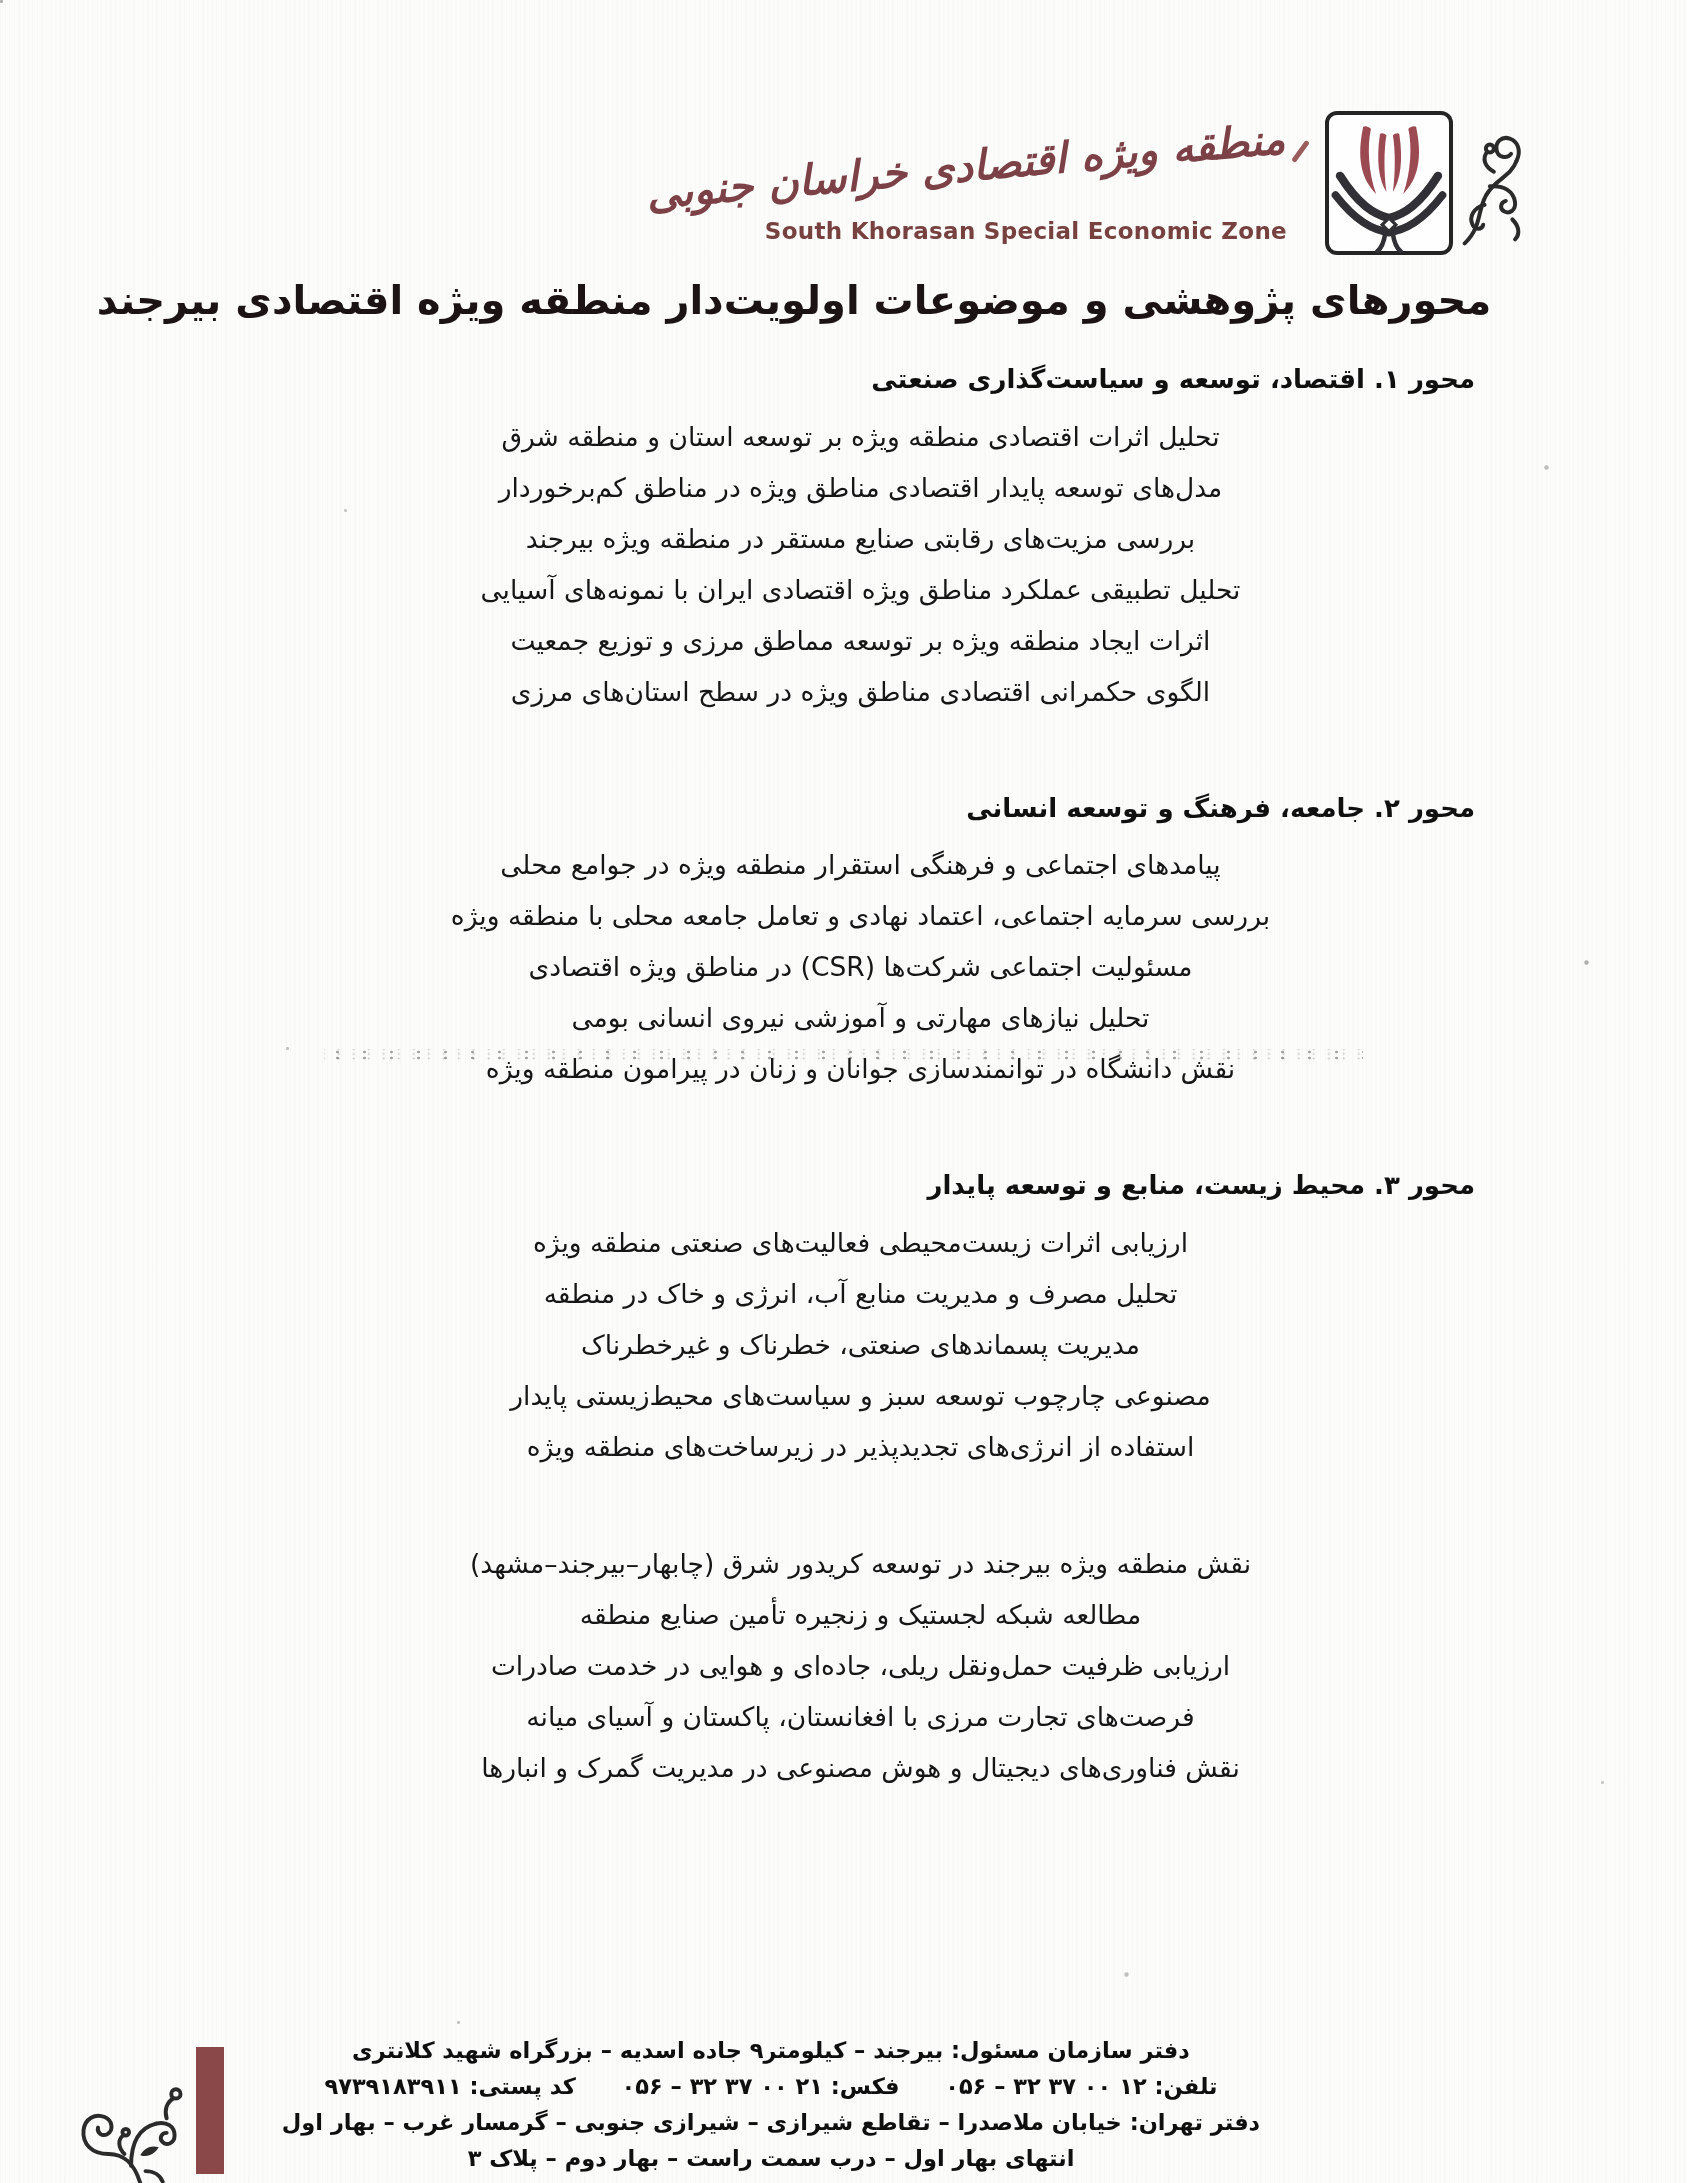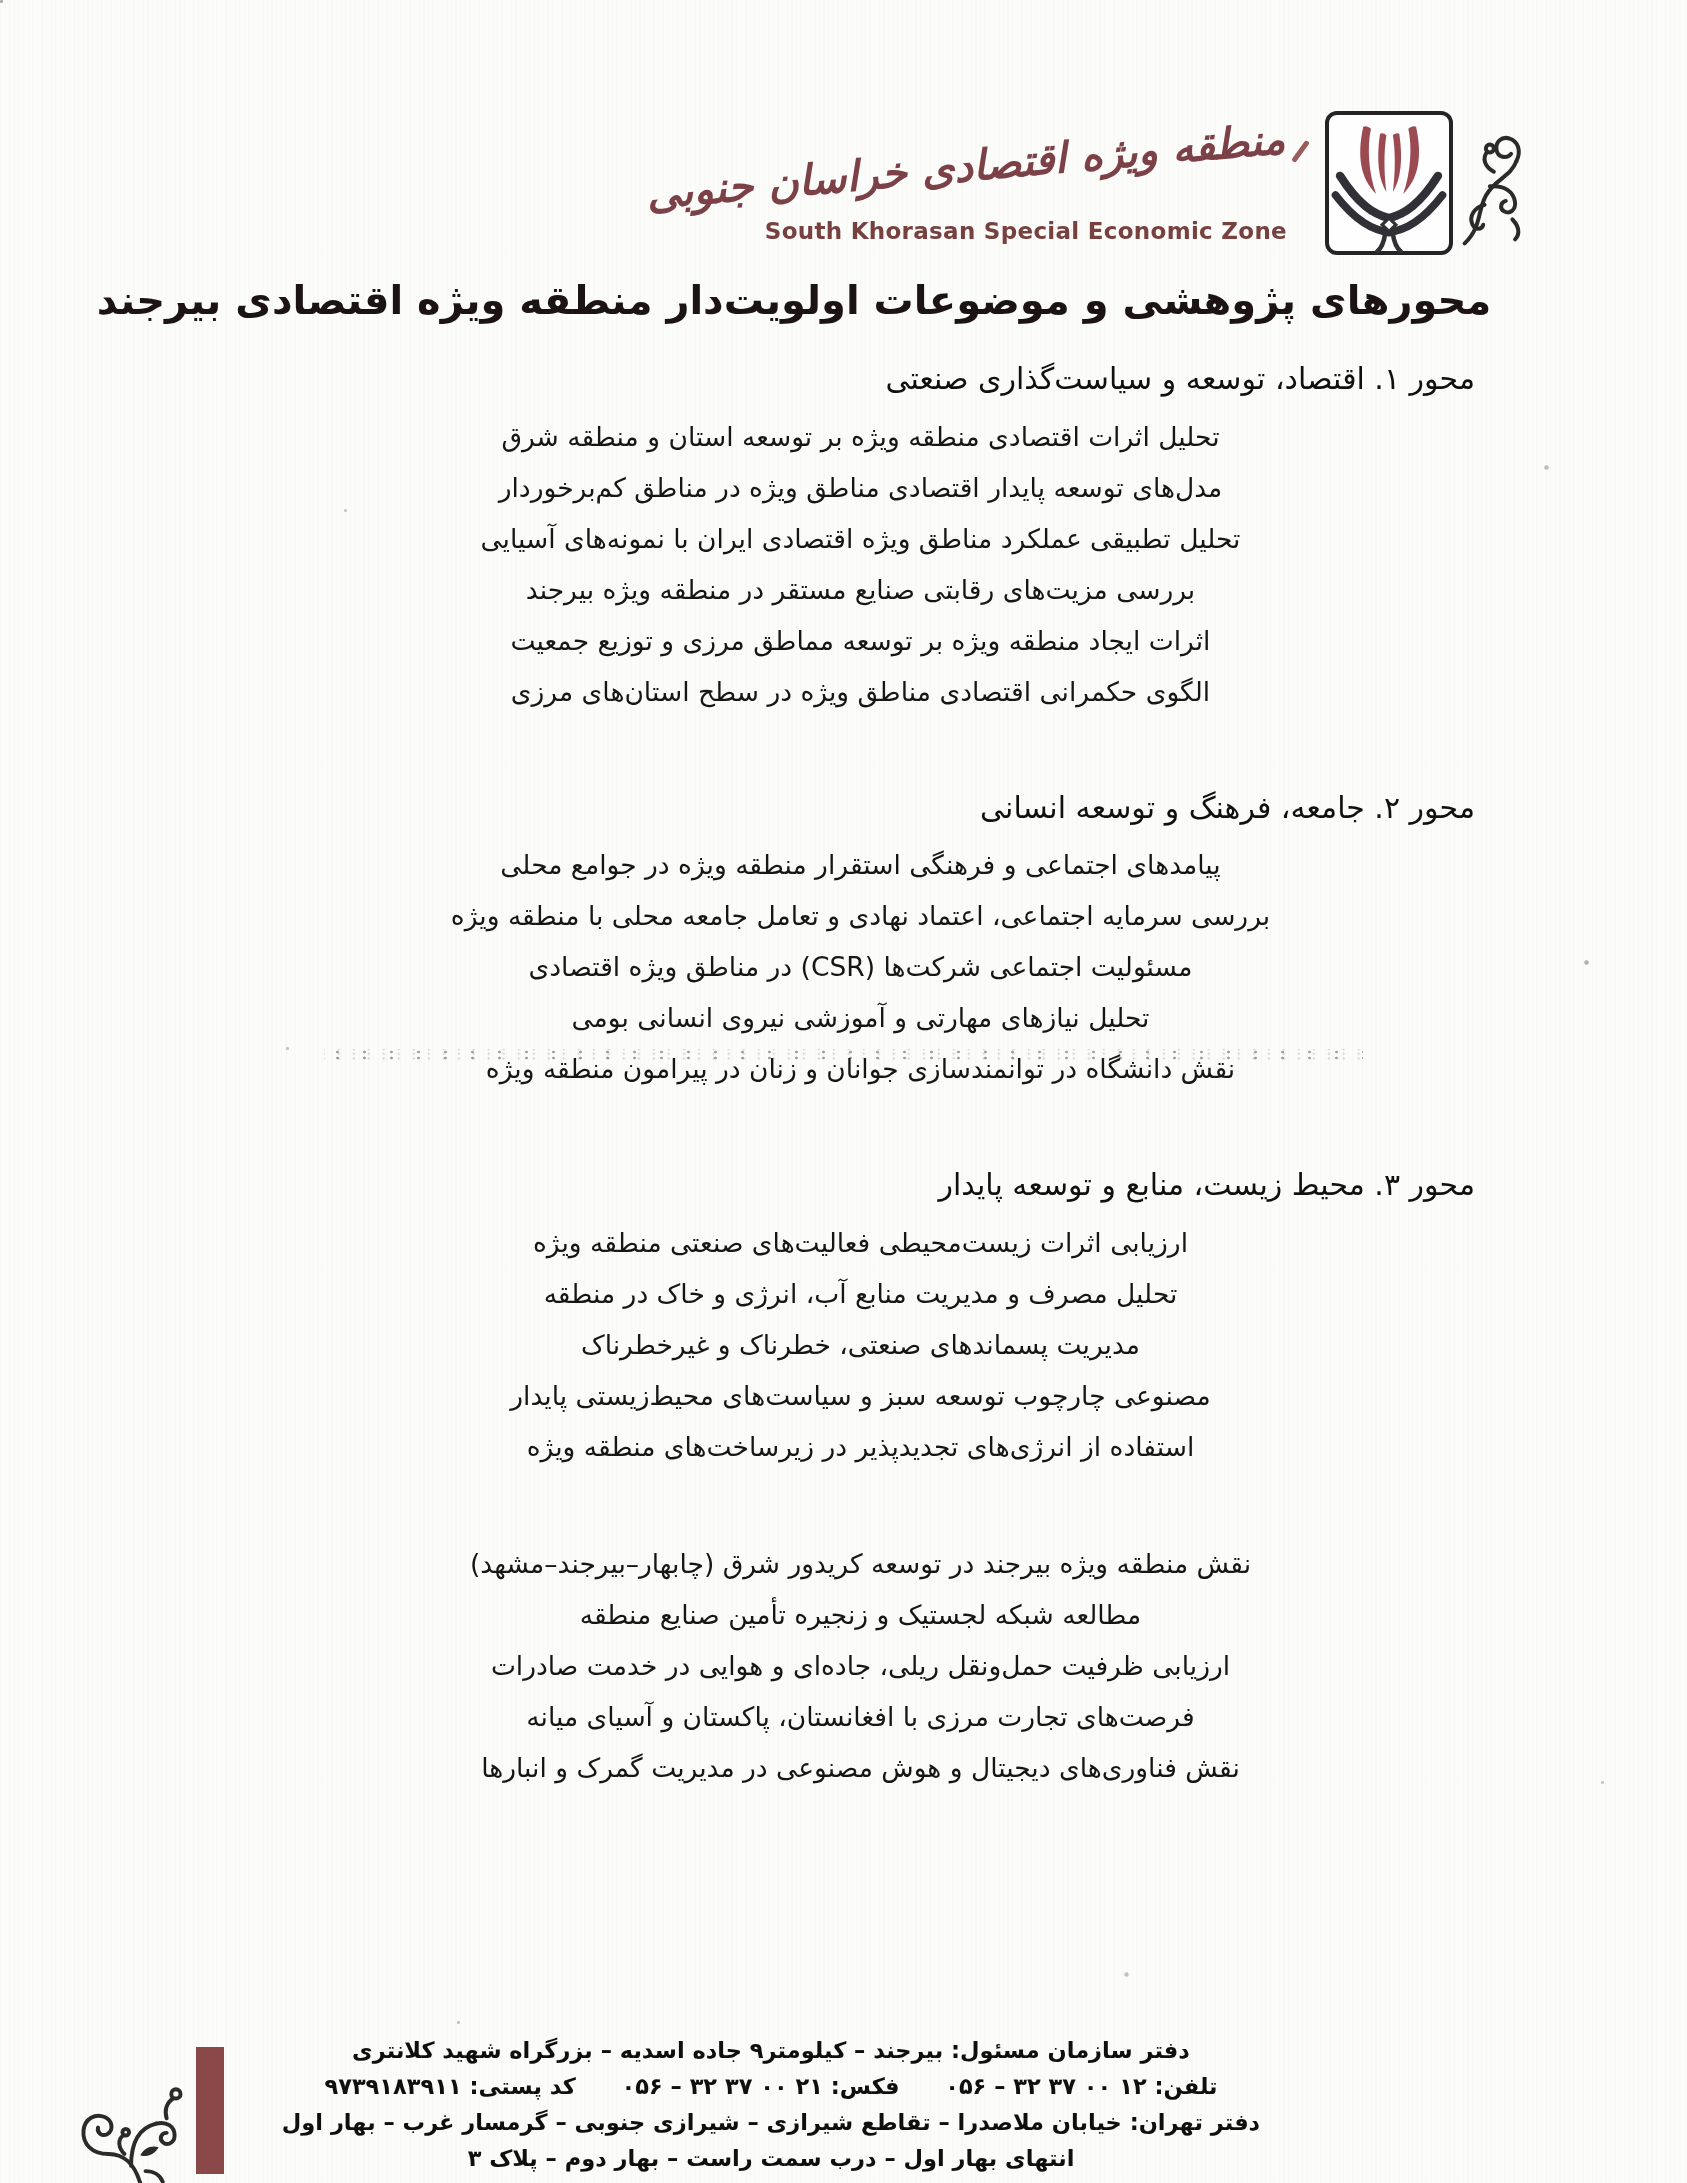--- a/index.html
+++ b/index.html
@@ -50,21 +50,21 @@
     font-size:40px;font-weight:bold;color:#1c1414;
   }
 
   
   .content{
     position:absolute;top:354px;left:0;width:1687px;
     direction:rtl;color:#141414;
   }
   .sec-heading{
     text-align:right;padding-left:0;padding-right:212px;
-    font-size:30px;font-weight:normal;line-height:50px;
+    font-size:26px;font-weight:bold;line-height:50px;
     margin-bottom:6.6px;white-space:nowrap;color:#101010;
   }
   .item{
     text-align:center;font-size:26.5px;line-height:51px;
     white-space:nowrap;color:#161616;padding-left:34px;
   }
   .sec-gap{height:66px;}
 
   
   .speckles{
@@ -150,22 +150,22 @@
 
   <div class="scan-mark"></div>
 
   <div class="doc-title">محورهای پژوهشی و موضوعات اولویت‌دار منطقه ویژه اقتصادی بیرجند</div>
 
   <div class="content">
 
     <div class="sec-heading">محور ۱. اقتصاد، توسعه و سیاست‌گذاری صنعتی</div>
     <div class="item">تحلیل اثرات اقتصادی منطقه ویژه بر توسعه استان و منطقه شرق</div>
     <div class="item">مدل‌های توسعه پایدار اقتصادی مناطق ویژه در مناطق کم‌برخوردار</div>
+    <div class="item">بررسی مزیت‌های رقابتی صنایع مستقر در منطقه ویژه بیرجند</div>
     <div class="item">تحلیل تطبیقی عملکرد مناطق ویژه اقتصادی ایران با نمونه‌های آسیایی</div>
-    <div class="item">بررسی مزیت‌های رقابتی صنایع مستقر در منطقه ویژه بیرجند</div>
     <div class="item">اثرات ایجاد منطقه ویژه بر توسعه مماطق مرزی و توزیع جمعیت</div>
     <div class="item">الگوی حکمرانی اقتصادی مناطق ویژه در سطح استان‌های مرزی</div>
     <div class="sec-gap"></div>
 
     <div class="sec-heading">محور ۲. جامعه، فرهنگ و توسعه انسانی</div>
     <div class="item">پیامدهای اجتماعی و فرهنگی استقرار منطقه ویژه در جوامع محلی</div>
     <div class="item">بررسی سرمایه اجتماعی، اعتماد نهادی و تعامل جامعه محلی با منطقه ویژه</div>
     <div class="item">مسئولیت اجتماعی شرکت‌ها (CSR) در مناطق ویژه اقتصادی</div>
     <div class="item">تحلیل نیازهای مهارتی و آموزشی نیروی انسانی بومی</div>
     <div class="item">نقش دانشگاه در توانمندسازی جوانان و زنان در پیرامون منطقه ویژه</div>

